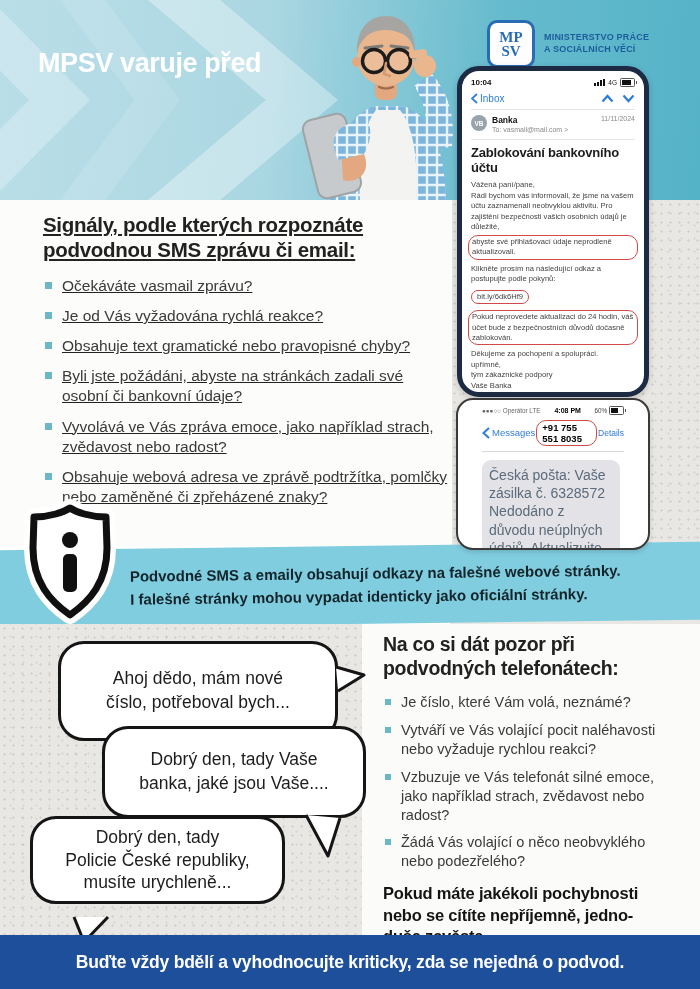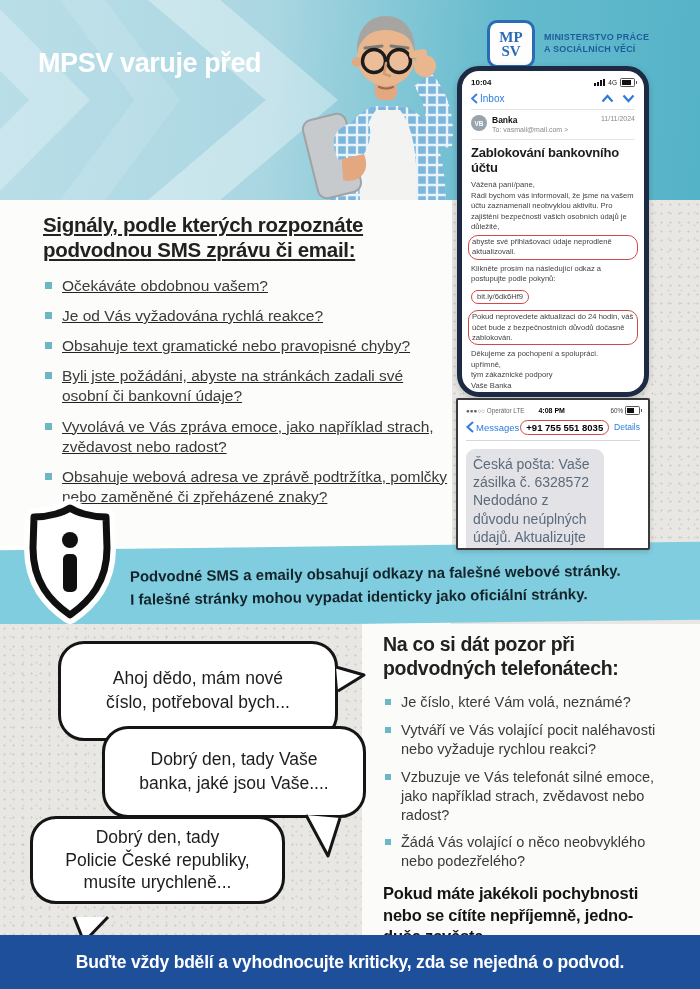--- a/index.html
+++ b/index.html
@@ -76,21 +76,21 @@
   .sender-to{font-size:7px;color:#8a8a8a;line-height:1.3;}
   .sender-date{margin-left:auto;font-size:7px;color:#8a8a8a;}
   .subject{font-size:13px;font-weight:bold;color:#1c1c1c;line-height:1.12;margin:6px 0 5px;letter-spacing:-.2px;}
   .mailbody{font-size:7.6px;color:#3f3f3f;line-height:1.38;}
   .mailbody>div{margin-bottom:4px;}
   .redbox{border:1.6px solid #cf4a49;border-radius:10px;}
   .rb-block{display:block;padding:1px 3px;margin:2px -3px 4px;}
   .rb-inline{display:inline-block;padding:1px 5px;margin:1px 0 4px;}
 
   .phone-sms{left:456px;top:398px;width:194px;height:152px;background:#fff;border:2px solid #3a3a3a;
-             border-radius:2px;box-sizing:border-box;padding:6px 8px;overflow:hidden;
+             border-radius:17px;box-sizing:border-box;padding:6px 24px;overflow:hidden;
              box-shadow:0 2px 5px rgba(0,0,0,.15);}
   .p2-status{display:flex;align-items:center;font-size:6.3px;color:#666;}
   .p2-time{font-weight:bold;color:#000;font-size:7px;margin-left:14px;}
   .p2-right{margin-left:auto;display:flex;align-items:center;gap:2px;font-size:6.3px;color:#444;}
   .p2-nav{display:flex;align-items:center;margin-top:5px;padding-bottom:5px;border-bottom:1px solid #d8d8d8;}
   .p2-msgs{font-size:9.5px;}
   .p2-number{font-size:9.5px;font-weight:bold;color:#000;padding:1px 5px;margin:0 1px;}
   .p2-details{margin-left:auto;font-size:8.5px;color:#2e7cdb;}
   .sms-bubble{margin-top:8px;width:124px;background:#e3e2e7;border-radius:9px;padding:6px 7px;
               font-size:14px;color:#5b6b7a;line-height:1.32;}
@@ -179,21 +179,21 @@
 
   <div class="abs texture tex-mid"></div>
   <div class="abs panel-left"></div>
 
   <div class="abs signals">
     <div class="h2 preline">Signály, podle kterých rozpoznáte
 podvodnou SMS zprávu či email:</div>
     <div class="bullets">
         <div class="bullet">
           <span class="sq"></span>
-          <span class="bt">Očekáváte obdobnou vašem?</span>
+          <span class="bt">Očekáváte vasmail zprávu?</span>
         </div>
         <div class="bullet">
           <span class="sq"></span>
           <span class="bt">Je od Vás vyžadována rychlá reakce?</span>
         </div>
         <div class="bullet">
           <span class="sq"></span>
           <span class="bt">Obsahuje text gramatické nebo pravopisné chyby?</span>
         </div>
         <div class="bullet">

